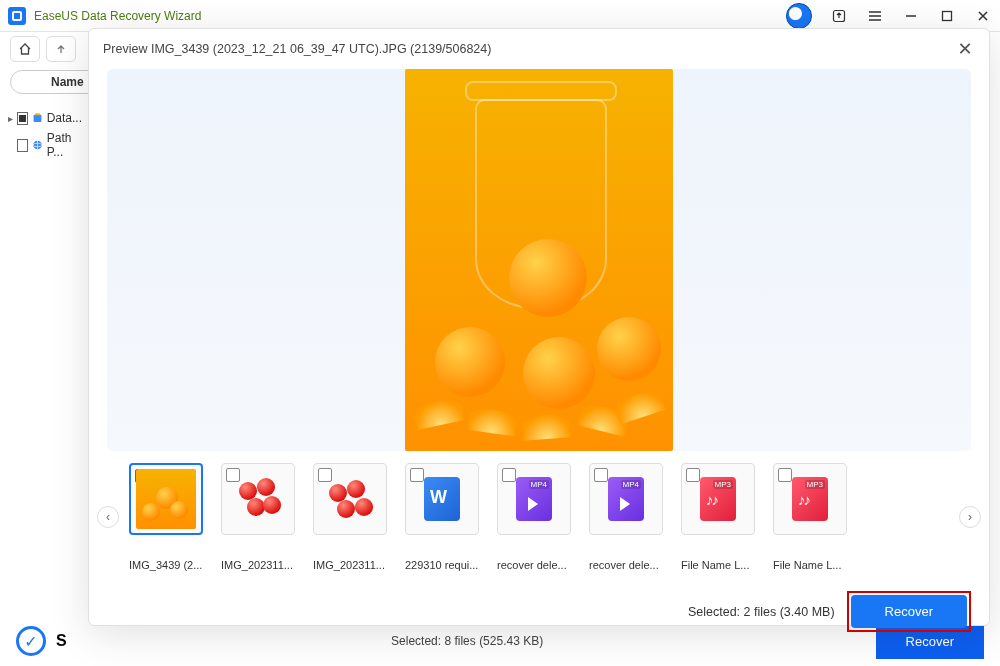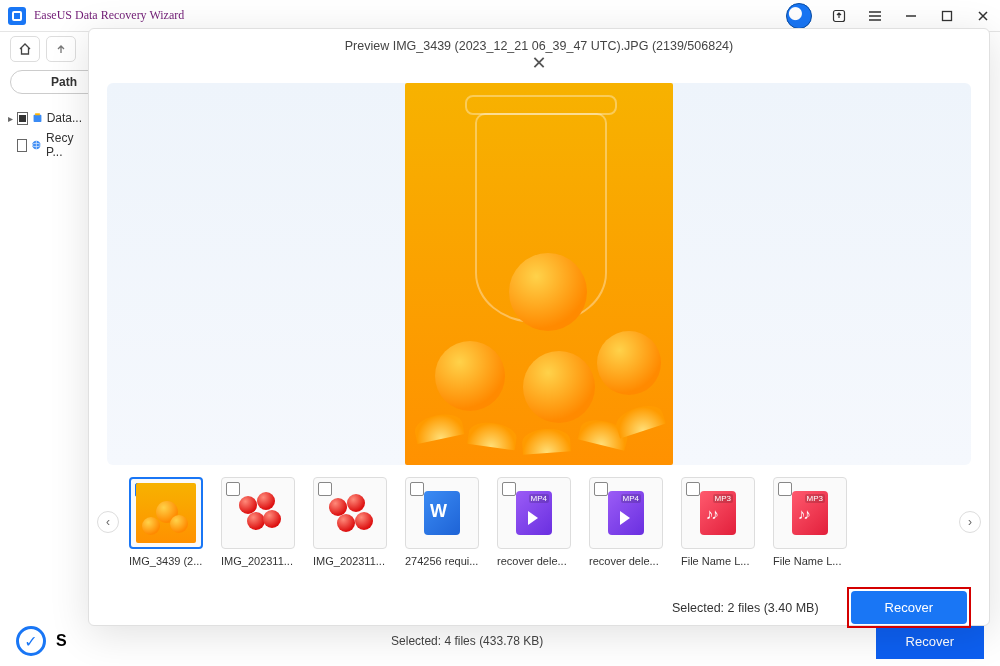--- a/index.html
+++ b/index.html
@@ -2,21 +2,21 @@
 <html><head>
 <meta charset="utf-8">
 <style>
 * { margin: 0; padding: 0; box-sizing: border-box; font-family: "Segoe UI", Arial, sans-serif; }
 body { width: 1000px; height: 666px; background: #fff; overflow: hidden; position: relative; }
 
 
 .titlebar { height: 32px; display: flex; align-items: center; padding: 0 8px; border-bottom: 1px solid #e5e5e5; }
 .titlebar .app-icon { width: 18px; height: 18px; background: #1976f5; border-radius: 3px; margin-right: 8px; display: flex; align-items: center; justify-content: center; }
 .titlebar .app-icon-inner { width: 10px; height: 10px; border: 2px solid #fff; border-radius: 2px; }
-.titlebar .title { font-size: 12px; color: #701a75; flex: 1; font-family: Liberation Serif, serif; }
+.titlebar .title { font-size: 12px; color: #4d7c0f; flex: 1; }
 .titlebar .win-controls { display: flex; gap: 18px; align-items: center; color: #333; font-size: 14px; }
 .titlebar .owl { width: 26px; height: 26px; border-radius: 50%; background: radial-gradient(circle at 35% 40%, #fff 6px, #1976f5 7px), radial-gradient(circle at 65% 40%, #fff 6px, #1976f5 7px); background-color:#1976f5; border:1px solid #0d4fa3; }
 .win-btn { width: 18px; height: 18px; display: flex; align-items: center; justify-content: center; cursor: pointer; }
 
 .toolbar { height: 34px; display: flex; align-items: center; padding: 0 10px; gap: 6px; }
 .nav-btn { width: 30px; height: 26px; border: 1px solid #ddd; border-radius: 5px; display: flex; align-items: center; justify-content: center; font-size: 13px; color: #555; background:#fff; }
 .search-btn { margin-left: auto; width: 30px; height: 26px; border: 1px solid #ddd; border-radius: 5px; display:flex; align-items:center; justify-content:center; }
 
 .path-bar { padding: 4px 10px 8px; }
 .path-pill { display:inline-block; padding: 4px 40px; border:1px solid #ccc; border-radius: 12px; font-size: 12px; font-weight: 600; color:#333; background:#fff; }
@@ -25,21 +25,21 @@
 .sidebar-row { display:flex; align-items:center; gap:4px; padding: 3px 8px; font-size: 12px; color:#333; }
 .sidebar-row .chev { font-size: 10px; color:#666; }
 .sb-icon { width: 14px; height: 14px; }
 
 
 .bg-thumb { position:absolute; right:20px; width: 70px; text-align:center; font-size:11px; color:#555;}
 .bg-thumb .thumb-box { width: 60px; height: 60px; margin: 0 auto 6px; border-radius: 6px; }
 
 
 .modal { position: absolute; left: 88px; top: 28px; right: 10px; height: 598px; background: #fff; border: 1px solid #e0e0e0; border-radius: 6px; box-shadow: 0 8px 40px rgba(0,0,0,0.12); display: flex; flex-direction: column; }
-.modal-header { display:flex; align-items:center; padding: 10px 14px 6px; flex-direction: column; }
+.modal-header { display:flex; align-items:center; padding: 10px 14px 6px; }
 .modal-header .mtitle { font-size: 12.5px; color: #444; flex:1; }
 .modal-header .close { font-size: 18px; color:#555; width:20px; height:20px; display:flex; align-items:center; justify-content:center; cursor:pointer; }
 
 .preview-area { margin: 4px 18px 8px; height: 388px; background: linear-gradient(#eef4fb,#f5f8fd); border-radius: 6px; display:flex; align-items:center; justify-content:center; }
 .preview-img { width: 268px; height: 382px; background: linear-gradient(#f7b200 0%, #ff9100 100%); border-radius: 2px; position: relative; overflow: hidden; }
 .orange { position:absolute; border-radius:50%; background: radial-gradient(circle at 35% 30%, #ffd24a, #ff8a00 70%); }
 .wedge { position:absolute; width:48px; height:24px; border-radius: 48px 48px 0 0 / 24px 24px 0 0; background: radial-gradient(circle at 50% 100%, #ffe07a, #ff9b00 70%); transform-origin: bottom center; }
 .jar { position:absolute; left:70px; top:30px; width:132px; height:210px; border: 2px solid rgba(255,255,255,0.35); border-radius: 10px 10px 60px 60px / 10px 10px 50px 50px; }
 .jar-top { position:absolute; left:60px; top:12px; width:152px; height:20px; border: 2px solid rgba(255,255,255,0.35); border-radius: 8px; }
 
@@ -48,38 +48,38 @@
 .chk-ind .sq { width:7px; height:7px; background:#333; }
 
 .strip-wrap { display:flex; align-items:center; padding: 4px 8px 2px; gap:6px; }
 .strip-nav { width:22px; height:22px; border:1px solid #ddd; border-radius:50%; display:flex; align-items:center; justify-content:center; font-size:12px; color:#666; }
 .strip { flex:1; display:flex; gap:18px; overflow:hidden; padding: 0 4px; }
 .cell { width: 74px; }
 .cell .thumb { width:74px; height:72px; border:1px solid #ddd; border-radius:4px; position:relative; background:#fafafa; display:flex; align-items:center; justify-content:center; }
 .cell .thumb.selected { border:2px solid #1976f5; }
 .cell .cb { position:absolute; top:4px; left:4px; width:14px; height:14px; border:1px solid #888; background:#fff; border-radius:2px; display:flex; align-items:center; justify-content:center; font-size:10px; color:#fff; }
 .cell .cb.checked { background:#1976f5; border-color:#1976f5; }
-.cell .label { font-size:11px; color:#333; margin-top:6px; white-space:nowrap; overflow:hidden; text-overflow:ellipsis; }
+.cell .label { font-size:11px; color:#333; margin-top:24px; white-space:nowrap; overflow:hidden; text-overflow:ellipsis; }
 
 .tomato { width:50px; height:50px; position:relative; }
 .tomato .t { position:absolute; width:18px; height:18px; border-radius:50%; background: radial-gradient(circle at 35% 30%, #ff8a7a, #d11 70%); }
 
 .ficon { width:36px; height:44px; border-radius:4px; position:relative; }
 .ficon.word { background: linear-gradient(135deg,#3b8bf4,#1e63d6); }
 .ficon.word::after { content:"W"; position:absolute; left:6px; top:10px; color:#fff; font-weight:bold; font-size:18px; }
 .ficon.mp4 { background: linear-gradient(135deg,#9b5cf6,#6a2fe0); }
 .ficon.mp4::before { content:""; position:absolute; left:12px; top:20px; border-left:10px solid #fff; border-top:7px solid transparent; border-bottom:7px solid transparent;}
 .ficon.mp4::after { content:"MP4"; position:absolute; top:3px; right:3px; font-size:8px; color:#fff; background:rgba(0,0,0,0.15); padding:0 2px; border-radius:2px;}
 .ficon.mp3 { background: linear-gradient(135deg,#ff5a6e,#e21f3b); }
 .ficon.mp3::before { content:"♪♪"; position:absolute; left:6px; top:14px; color:#fff; font-size:15px; letter-spacing:-2px;}
 .ficon.mp3::after { content:"MP3"; position:absolute; top:3px; right:3px; font-size:8px; color:#fff; background:rgba(0,0,0,0.15); padding:0 2px; border-radius:2px;}
 
 .scrollhint { margin: 4px 18px; height:6px; width:42px; background:#c7cdd6; border-radius:3px; }
 
-.modal-footer { margin-top:auto; padding: 10px 18px 14px; display:flex; align-items:center; justify-content:flex-end; gap:28px; font-size:12.5px; color:#333; }
+.modal-footer { margin-top:auto; padding: 10px 18px 14px; display:flex; align-items:center; justify-content:flex-end; gap:12px; font-size:12.5px; color:#333; }
 .recover-wrap { border:2px solid #d40000; padding:2px; }
 .btn-recover { background:#1976f5; color:#fff; border:none; padding: 9px 34px; font-size:13px; border-radius:4px; cursor:pointer; }
 
 
 .bottombar { position:absolute; left:0; right:0; bottom:0; height:50px; display:flex; align-items:center; padding: 0 16px; gap:10px; }
 .bottombar .spin { width:30px; height:30px; border:3px solid #1976f5; border-radius:50%; display:flex; align-items:center; justify-content:center; color:#1976f5; }
 .bottombar .big-recover { margin-left:auto; background:#0d5ff0; color:#fff; padding: 10px 30px; font-size:13px; border:none; }
 </style>
 </head>
 <body>
@@ -133,21 +133,21 @@
   </div>
   <div class="search-btn">
     <svg width="14" height="14" viewBox="0 0 14 14">
         <circle cx="6" cy="6" r="4" fill="none" stroke="#555" stroke-width="1.3"></circle>
         <path d="M9 9l3 3" stroke="#555" stroke-width="1.3"></path>
       </svg>
   </div>
 </div>
 
 <div class="path-bar">
-  <span class="path-pill">Path</span>
+  <span class="path-pill">Name</span>
 </div>
 
 <div class="sidebar">
   <div class="sidebar-row">
     <span class="chev">▸</span>
     <span class="chk-ind">
         <span class="sq"></span>
       </span>
     <svg class="sb-icon" viewBox="0 0 14 14">
         <rect x="2" y="3" width="10" height="9" rx="1" fill="#3b8bf4"></rect>
@@ -156,40 +156,40 @@
     <span>Data...</span>
   </div>
   <div class="sidebar-row">
     <span class="chev" style="visibility:hidden">▸</span>
     <span class="chk-ind" style="background:#fff"></span>
     <svg class="sb-icon" viewBox="0 0 14 14">
         <circle cx="7" cy="7" r="5.5" fill="#3b8bf4"></circle>
         <ellipse cx="7" cy="7" rx="5.5" ry="2.2" fill="none" stroke="#fff" stroke-width="0.8"></ellipse>
         <path d="M7 1.5v11" stroke="#fff" stroke-width="0.8"></path>
       </svg>
-    <span>Recy P...</span>
+    <span>Path P...</span>
   </div>
 </div>
 
 <div class="bg-thumb" style="top:152px">
   <div class="thumb-box" style="background:linear-gradient(#ffb443,#ff8c00); border-radius:6px;"></div>
   <div>d-without-...</div>
 </div>
 <div class="bg-thumb" style="top:332px">
   <div class="thumb-box" style="background:#fff;border:1px solid #ddd; font-size:7px; color:#e07; display:flex; align-items:flex-end; justify-content:center;">EaseUS</div>
   <div>p-exe.png</div>
 </div>
 <div class="bg-thumb" style="top:502px">
   <div class="thumb-box" style="background:#1aa850; color:#fff; display:flex; align-items:center; justify-content:center; font-size:20px; font-weight:bold;">P</div>
 </div>
 
 <div class="bottombar">
   <div class="spin">✓</div>
   <span style="font-weight:600">S</span>
-  <span style="margin-left:auto; font-size:12px; color:#444; margin-right:8px;">Selected: 4 files (433.78 KB)</span>
+  <span style="margin-left:auto; font-size:12px; color:#444; margin-right:8px;">Selected: 8 files (525.43 KB)</span>
   <button class="big-recover">Recover</button>
 </div>
 
 <div class="modal">
   <div class="modal-header">
     <div class="mtitle">Preview IMG_3439 (2023_12_21 06_39_47 UTC).JPG (2139/506824)</div>
     <div class="close">✕</div>
   </div>
 
   <div class="preview-area">
@@ -250,21 +250,21 @@
         </div>
         <div class="label">IMG_202311...</div>
       </div>
 
 
       <div class="cell">
         <div class="thumb">
             <div class="cb"></div>
             <div class="ficon word"></div>
           </div>
-        <div class="label">274256 requi...</div>
+        <div class="label">229310 requi...</div>
       </div>
 
       <div class="cell">
         <div class="thumb">
             <div class="cb"></div>
             <div class="ficon mp4"></div>
           </div>
         <div class="label">recover dele...</div>
       </div>
 

